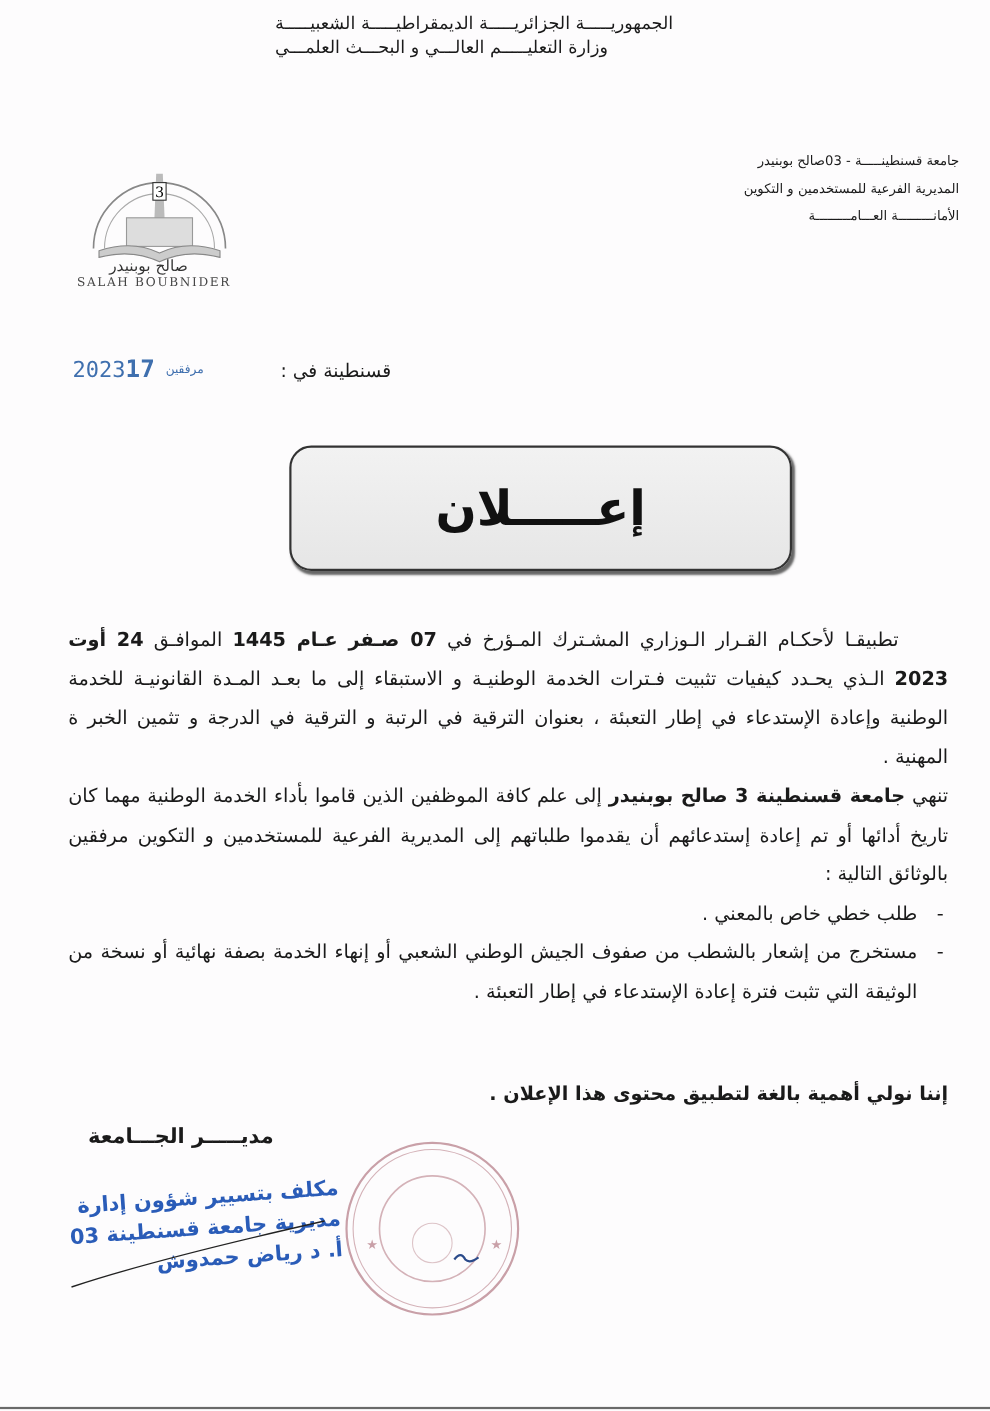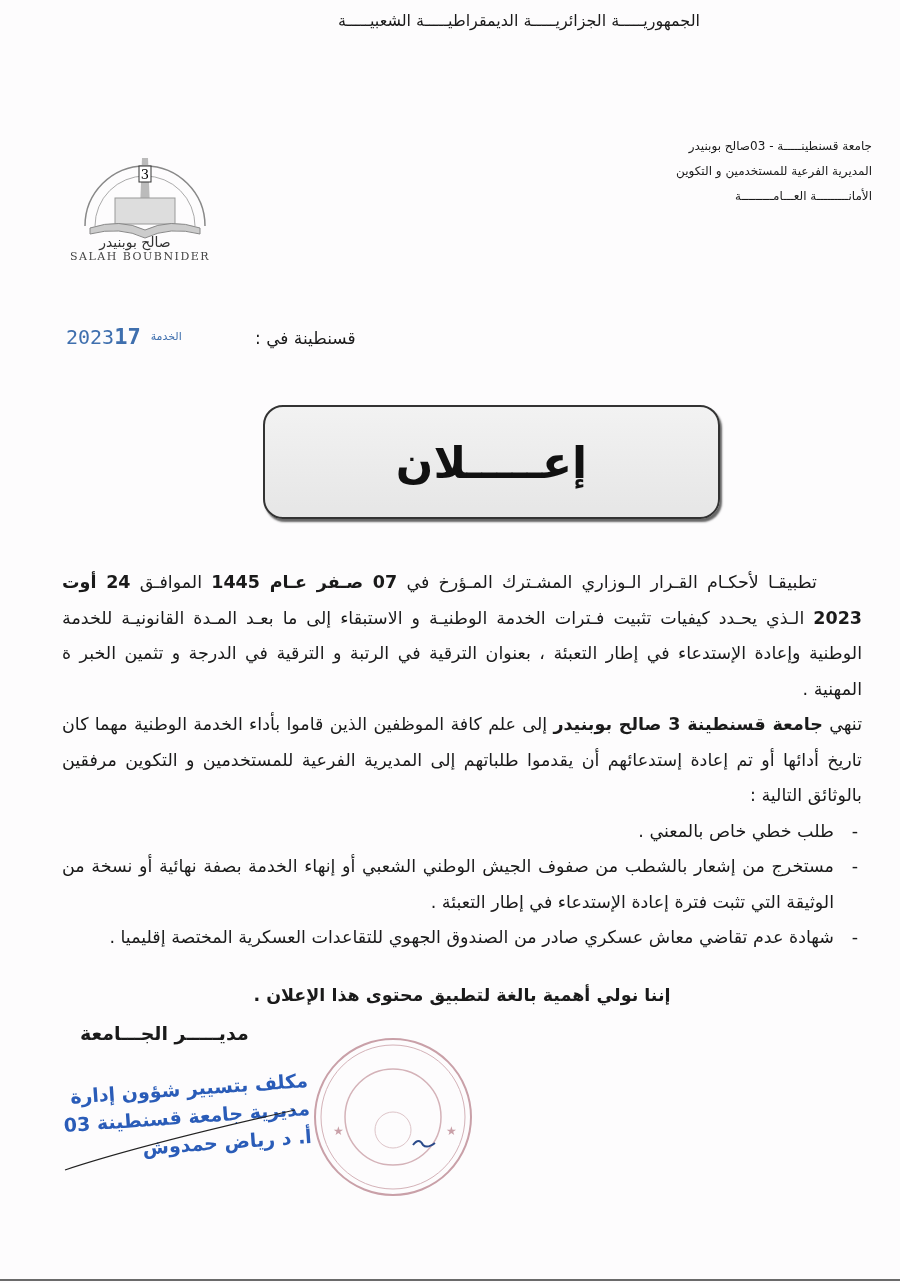--- a/index.html
+++ b/index.html
@@ -2,52 +2,53 @@
 <html><head>
 <meta charset="utf-8">
 <style>
   html, body { margin: 0; padding: 0; }
   body {
     width: 900px; height: 1283px; background: #fdfcfd; position: relative; overflow: hidden;
     font-family: "DejaVu Sans", sans-serif; color: #1a1a1a;
   }
   .abs { position: absolute; }
   .rtl { direction: rtl; }
-  .hdr { font-size: 16px; line-height: 22px; text-align: right; }
+  .hdr { font-size: 16px; line-height: 22px; text-align: left; }
   #header-block { left: 250px; top: 10px; width: 450px; }
   #dept-block { right: 28px; top: 134px; width: 320px; text-align: right; font-size: 12px; line-height: 25px; }
   #logo { left: 60px; top: 148px; width: 170px; height: 118px; }
   #city-label { left: 255px; top: 328px; font-size: 17px; }
   #date-stamp { left: 66px; top: 324px; color: #3f6fae; font-family: "DejaVu Sans Mono", monospace; font-size: 20px; letter-spacing: 1px; }
   #date-stamp .small { font-size: 11px; font-family: "DejaVu Sans", sans-serif; vertical-align: 4px; margin: 0 10px; }
   #date-stamp .day { font-weight: bold; font-size: 22px; letter-spacing: 4px; }
   #title-box {
     left: 263px; top: 405px; width: 453px; height: 110px; border: 2px solid #333; border-radius: 20px;
     background: linear-gradient(#f2f2f2, #e6e6e6); box-shadow: 2px 3px 2px #666;
     display: flex; align-items: center; justify-content: center;
   }
   #title-box span { font-size: 44px; font-weight: bold; color: #111; }
   #body { left: 62px; top: 565px; width: 800px; text-align: justify; font-size: 17.5px; line-height: 35.5px; }
   #body p { margin: 0; }
   #body .indent { text-indent: 45px; }
   #body b { font-weight: bold; }
   .bullets { list-style: none; margin: 0; padding: 0; }
   .bullets li { position: relative; padding-right: 28px; }
   .bullets li::before { content: "-"; position: absolute; right: 4px; top: 0; }
-  #closing { left: 62px; top: 985px; width: 800px; text-align: center; font-weight: bold; font-size: 17.5px; }
+  #closing { left: 62px; top: 985px; width: 800px; text-align: right; font-weight: bold; font-size: 17.5px; }
   #director { left: 80px; top: 1022px; font-weight: bold; font-size: 19px; }
   #seal { left: 298px; top: 1035px; width: 190px; height: 165px; }
   #signature { left: 50px; top: 1075px; width: 260px; color: #2a5cb8; font-weight: bold; font-size: 19px; line-height: 28px; transform: rotate(-4deg); text-align: right; }
   #footer-line { left: 0; bottom: 2px; width: 900px; height: 2px; background: #6a6a6a; }
 </style>
 </head>
 <body>
 
 <div id="header-block" class="abs rtl hdr">
   <div>الجمهوريـــــة الجزائريـــــة الديمقراطيـــــة الشعبيـــــة</div>
+  <div>وزارة التعليـــــم العالـــي و البحـــث العلمـــي</div>
 </div>
 
 <div id="dept-block" class="abs rtl">
   <div>جامعة قسنطينـــــة - 03صالح بوبنيدر</div>
   <div>المديرية الفرعية للمستخدمين و التكوين</div>
   <div>الأمانـــــــــة العـــامـــــــــة</div>
 </div>
 
 <div id="logo" class="abs">
   <svg width="170" height="118" viewBox="0 0 170 118">
@@ -58,34 +59,33 @@
     <path d="M30 80 Q60 70 85 82 Q110 70 140 80 L140 86 Q110 78 85 90 Q60 78 30 86 Z" fill="#ccc" stroke="#888"></path>
     <rect x="79" y="18" width="12" height="16" fill="#fff" stroke="#333"></rect>
     <text x="85" y="31" font-size="13" text-anchor="middle" font-family="DejaVu Serif, serif">3</text>
   </svg>
   <div class="abs rtl" style="left:0;top:86px;width:150px;text-align:center;font-size:14px;letter-spacing:5px;color:#333;">صالح بوبنيدر</div>
   <div class="abs" style="left:0;top:102px;width:160px;text-align:center;font-size:11px;letter-spacing:1.5px;color:#444;font-family:'DejaVu Serif',serif;">SALAH BOUBNIDER</div>
 </div>
 
 <div id="city-label" class="abs rtl">قسنطينة في :</div>
 <div id="date-stamp" class="abs">
-  <span>2023</span><span class="small">الخدمة</span><span class="day">17</span>
+  <span>2023</span><span class="small">مرفقين</span><span class="day">17</span>
 </div>
 
 <div id="title-box" class="abs">
   <span class="rtl">إعـــــلان</span>
 </div>
 
 <div id="body" class="abs rtl">
   <p class="indent" id="p1"><span>تطبيقـا لأحكـام القـرار الـوزاري المشـترك المـؤرخ في </span><b>07 صـفر عـام 1445</b><span> الموافـق </span><b>24 أوت 2023</b><span> الـذي يحـدد كيفيات تثبيت فـترات الخدمة الوطنيـة و الاستبقاء إلى ما بعـد المـدة القانونيـة للخدمة الوطنية وإعادة الإستدعاء  في إطار التعبئة ، بعنوان الترقية في الرتبة و الترقية في الدرجة و تثمين الخبر ة المهنية .</span></p>
   <p id="p2"><span>تنهي </span><b>جامعة قسنطينة 3 صالح بوبنيدر</b><span> إلى علم كافة الموظفين الذين قاموا بأداء الخدمة الوطنية مهما كان تاريخ أدائها أو تم إعادة إستدعائهم أن يقدموا طلباتهم إلى المديرية الفرعية للمستخدمين و التكوين مرفقين بالوثائق التالية :</span></p>
   <ul class="bullets">
     <li>طلب خطي خاص بالمعني .</li>
     <li>مستخرج من إشعار بالشطب من صفوف الجيش الوطني الشعبي أو إنهاء الخدمة بصفة نهائية أو نسخة من الوثيقة التي تثبت فترة إعادة الإستدعاء في إطار التعبئة .</li>
-    <li>شهادة عدم تقاضي معاش عسكري صادر من الصندوق الجهوي للتقاعدات العسكرية المختصة إقليميا .</li>
   </ul>
 </div>
 
 <div id="closing" class="abs rtl">إننا نولي أهمية بالغة لتطبيق محتوى هذا الإعلان .</div>
 <div id="director" class="abs rtl">مديـــــر الجـــامعة</div>
 
 <div id="seal" class="abs">
   <svg width="190" height="165" viewBox="0 0 190 165">
     <circle cx="95" cy="82" r="78" fill="none" stroke="#c9a0a8" stroke-width="2"></circle>
     <circle cx="95" cy="82" r="72" fill="none" stroke="#d4b2b8" stroke-width="1"></circle>

